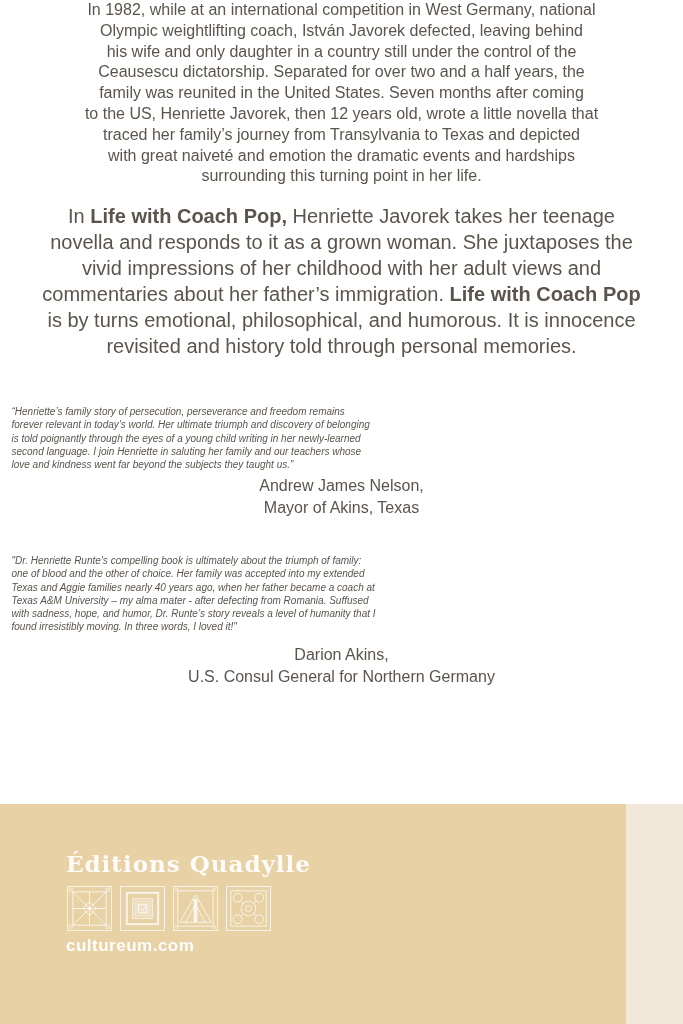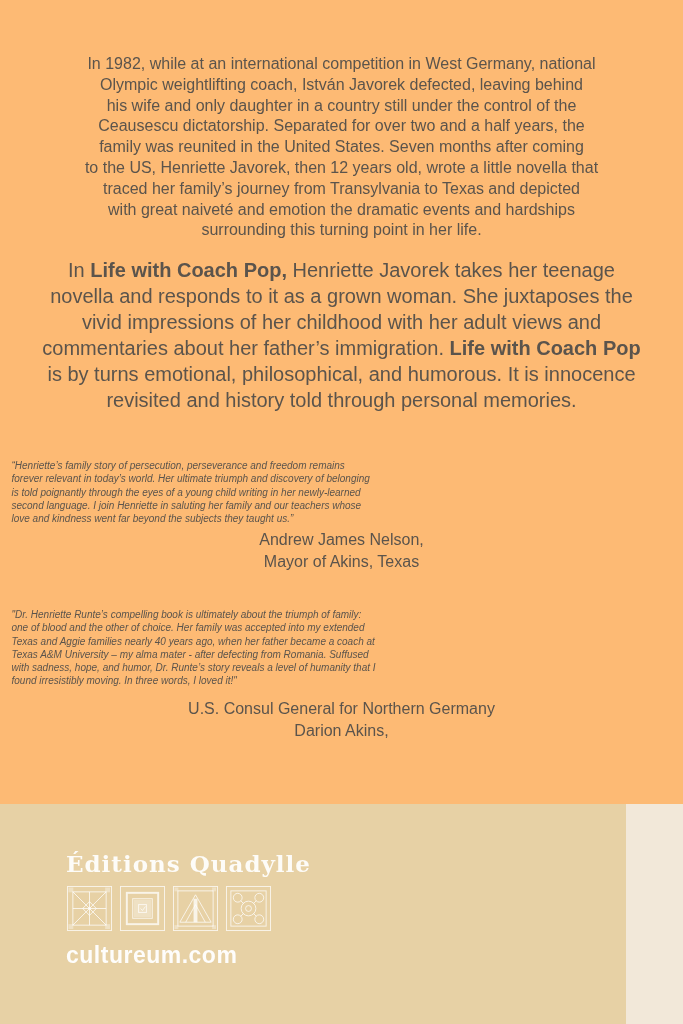--- a/index.html
+++ b/index.html
@@ -1,21 +1,21 @@
 <!DOCTYPE html>
 <html><head>
 <meta charset="utf-8">
 <style>
   html,body { margin:0; padding:0; background:#d8d2c7; }
   .cover {
     width:683px; height:1024px; margin:0 auto; position:relative;
     font-family:"Liberation Sans", sans-serif;
     color:#5b544c; overflow:hidden; background:#f2e8d9;
   }
-  .top-section { box-sizing:border-box; width:683px; height:804px; background:#fdba74; padding-top:54px; }
+  .top-section { box-sizing:border-box; width:683px; height:804px; background:#ffffff; }
   .bottom-section { box-sizing:border-box; width:626px; height:220px; background:#e7d1a5; padding:46px 0 0 66px; }
 
   .para { width:640px; margin:0 auto; text-align:center; font-size:16px; line-height:1.3; }
   .lines { white-space:pre-line; }
   .para2 { width:600px; margin:16px auto 0; text-align:center; font-size:20px; line-height:1.3; }
   .bold { font-weight:bold; }
 
   .quote { width:660px; margin:0 auto; text-align:left; font-style:italic; font-size:10px; line-height:1.32; }
   .quote1 { margin-top:46px; }
   .quote2 { margin-top:36px; }
@@ -23,21 +23,21 @@
   .attr1 { margin-top:4px; }
   .attr2 { margin-top:11px; }
 
   .publisher-name {
     font-family:"DejaVu Serif", serif; font-weight:bold;
     font-size:23px; letter-spacing:1px; color:rgba(255,255,255,0.92);
   }
   .logo-row { display:flex; gap:6px; margin-top:8px; }
   .logo-row svg { display:block; }
   .publisher-site {
-    margin-top:10px; font-weight:bold; font-size:23px;
+    margin-top:4px; font-weight:bold; font-size:17px;
     letter-spacing:0.5px; color:rgba(255,255,255,0.95);
   }
   .folk { stroke:rgba(255,255,255,0.75); fill:none; stroke-width:1; }
   .folk-fill { fill:rgba(255,255,255,0.35); stroke:none; }
 </style>
 </head>
 <body>
 
 <div class="cover">
 
@@ -67,22 +67,22 @@
     </div>
 
     <p class="quote quote2 lines">"Dr. Henriette Runte’s compelling book is ultimately about the triumph of family:
 one of blood and the other of choice. Her family was accepted into my extended
 Texas and Aggie families nearly 40 years ago, when her father became a coach at
 Texas A&amp;M University – my alma mater - after defecting from Romania. Suffused
 with sadness, hope, and humor, Dr. Runte’s story reveals a level of humanity that I
 found irresistibly moving. In three words, I loved it!"</p>
 
     <div class="attribution attr2">
+      <div>Darion Akins,</div>
       <div>U.S. Consul General for Northern Germany</div>
-      <div>Darion Akins,</div>
     </div>
 
   </div>
 
   <div class="bottom-section">
 
     <div class="publisher-name">Éditions Quadylle</div>
 
     <div class="logo-row">
 

